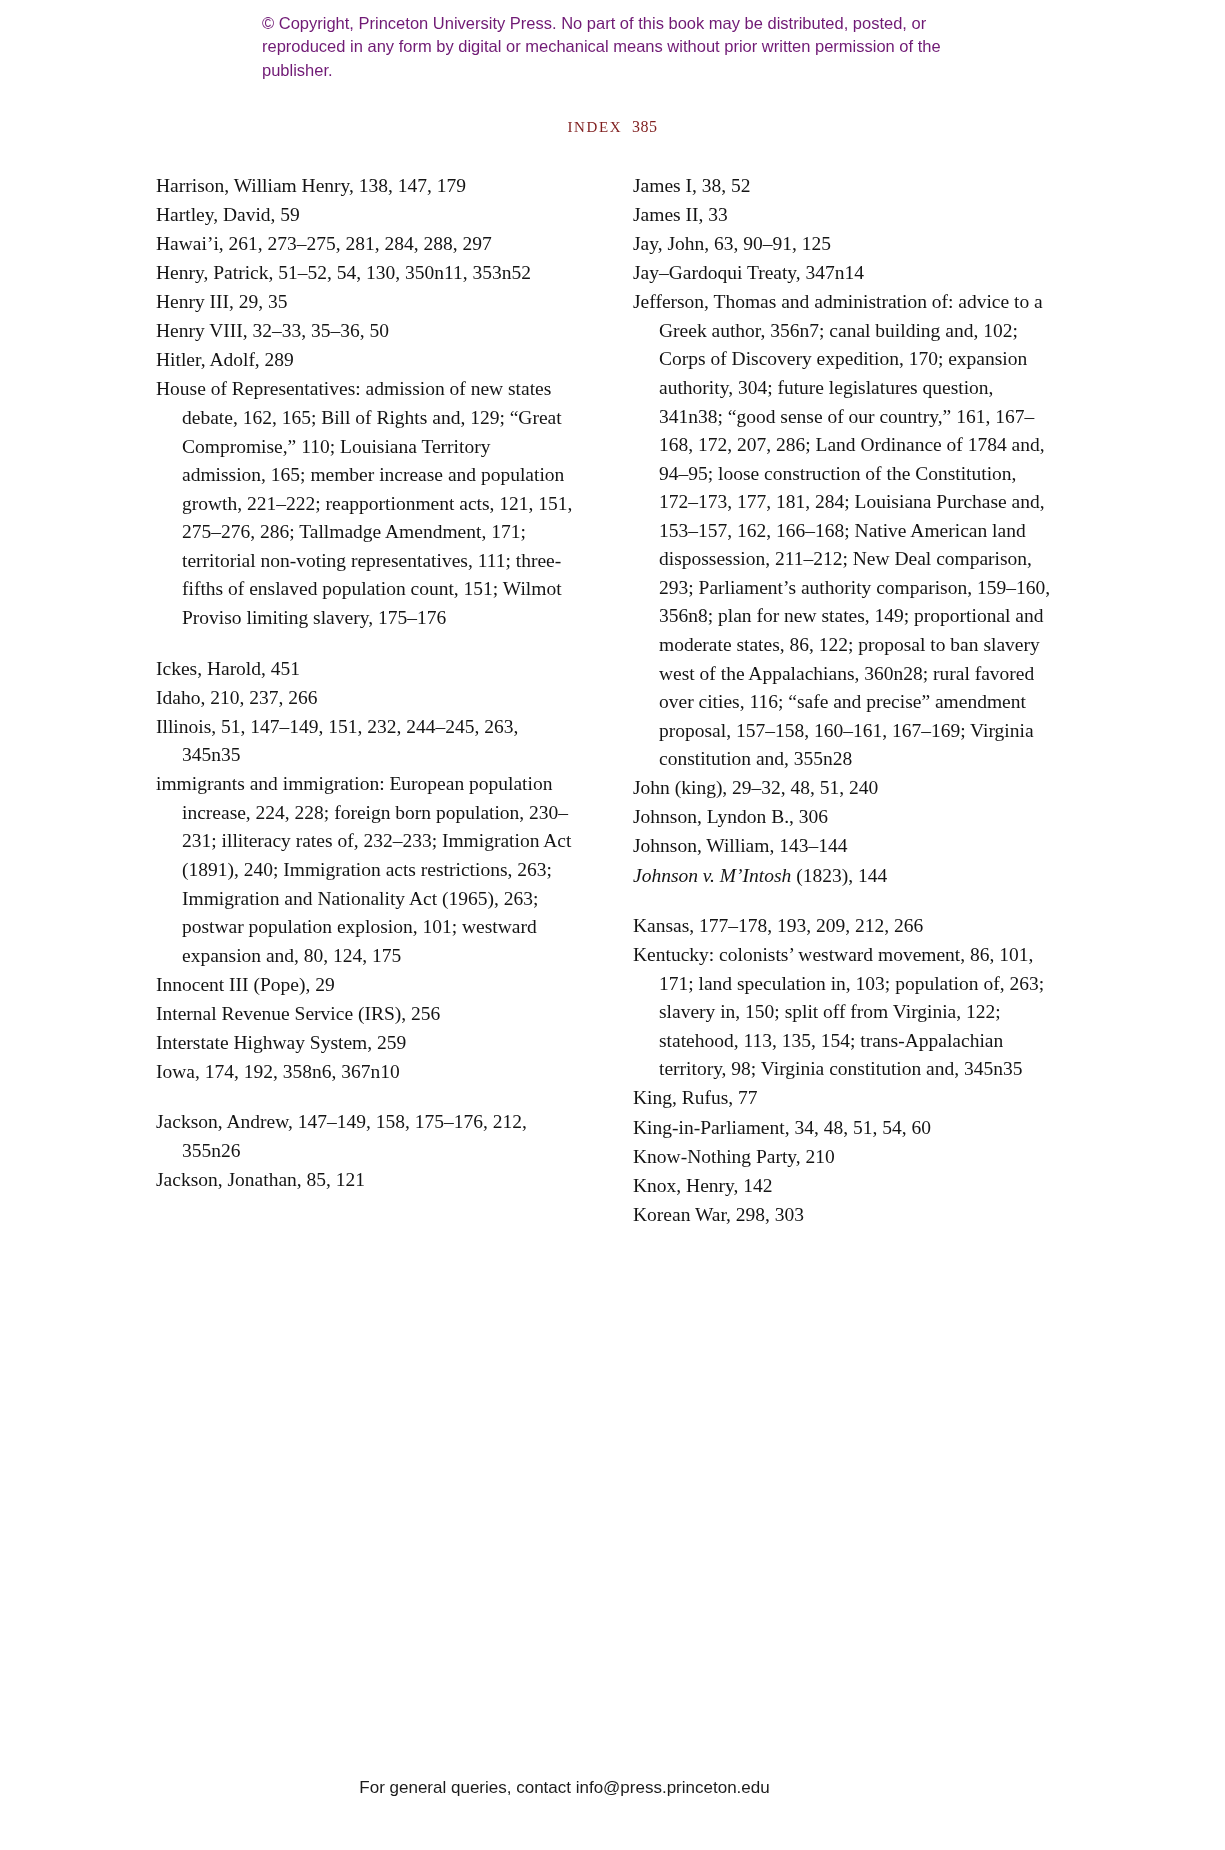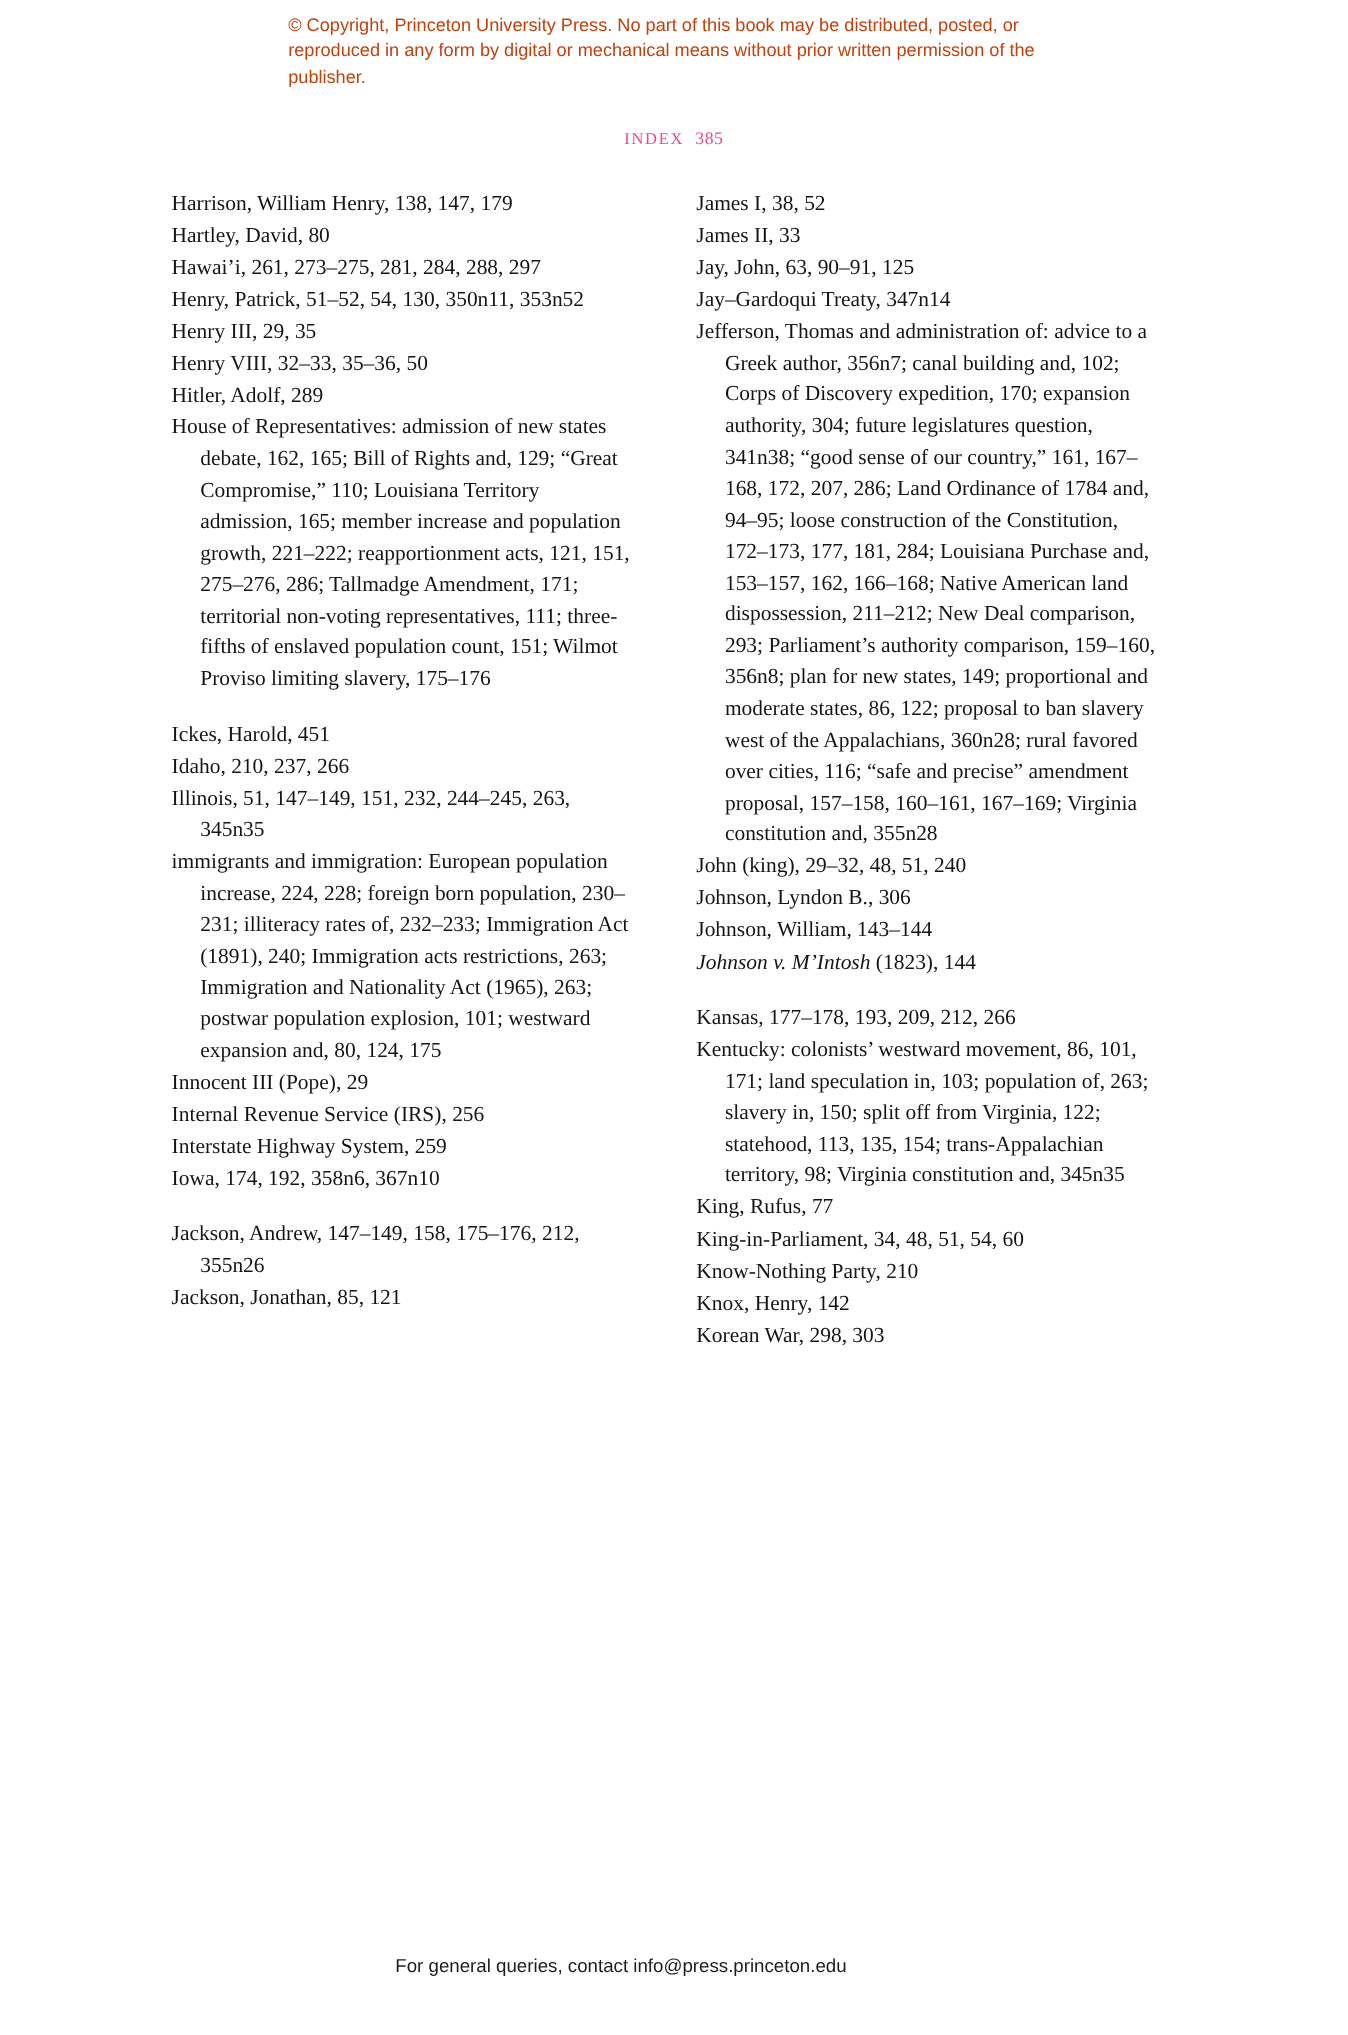--- a/index.html
+++ b/index.html
@@ -22,32 +22,32 @@
     box-sizing: border-box;
   }
   .copyright {
     position: absolute;
     left: 262px;
     top: 12px;
     width: 700px;
     font-family: "Liberation Sans", sans-serif;
     font-size: 16.5px;
     line-height: 1.42;
-    color: #c2410c;
+    color: #701a75;
   }
   .folio {
     position: absolute;
     left: 0;
     top: 118px;
     width: 1225px;
     text-align: center;
     font-family: "Liberation Serif", serif;
     font-size: 15px;
     letter-spacing: 1.6px;
-    color: #ec4899;
+    color: #7f1d1d;
   }
   .folio .num {
     letter-spacing: 0.5px;
     margin-left: 10px;
     font-size: 16px;
   }
   .columns {
     position: absolute;
     left: 156px;
     top: 172px;
@@ -91,21 +91,21 @@
 
   <div class="copyright">© Copyright, Princeton University Press. No part of this book may be distributed, posted, or reproduced in any form by digital or mechanical means without prior written permission of the publisher.</div>
 
   <div class="folio">
     <span>INDEX</span><span class="num">385</span>
   </div>
 
   <div class="columns">
     <div class="col" id="left-col">
         <p class="entry">Harrison, William Henry, 138, 147, 179</p>
-        <p class="entry">Hartley, David, 80</p>
+        <p class="entry">Hartley, David, 59</p>
         <p class="entry">Hawai’i, 261, 273–275, 281, 284, 288, 297</p>
         <p class="entry">Henry, Patrick, 51–52, 54, 130, 350n11, 353n52</p>
         <p class="entry">Henry III, 29, 35</p>
         <p class="entry">Henry VIII, 32–33, 35–36, 50</p>
         <p class="entry">Hitler, Adolf, 289</p>
         <p class="entry">House of Representatives: admission of new states debate, 162, 165; Bill of Rights and, 129; “Great Compromise,” 110; Louisiana Territory admission, 165; member increase and population growth, 221–222; reapportionment acts, 121, 151, 275–276, 286; Tallmadge Amendment, 171; territorial non-voting representatives, 111; three-fifths of enslaved population count, 151; Wilmot Proviso limiting slavery, 175–176</p>
         <p class="entry gap">Ickes, Harold, 451</p>
         <p class="entry">Idaho, 210, 237, 266</p>
         <p class="entry">Illinois, 51, 147–149, 151, 232, 244–245, 263, 345n35</p>
         <p class="entry">immigrants and immigration: European population increase, 224, 228; foreign born population, 230–231; illiteracy rates of, 232–233; Immigration Act (1891), 240; Immigration acts restrictions, 263; Immigration and Nationality Act (1965), 263; postwar population explosion, 101; westward expansion and, 80, 124, 175</p>

